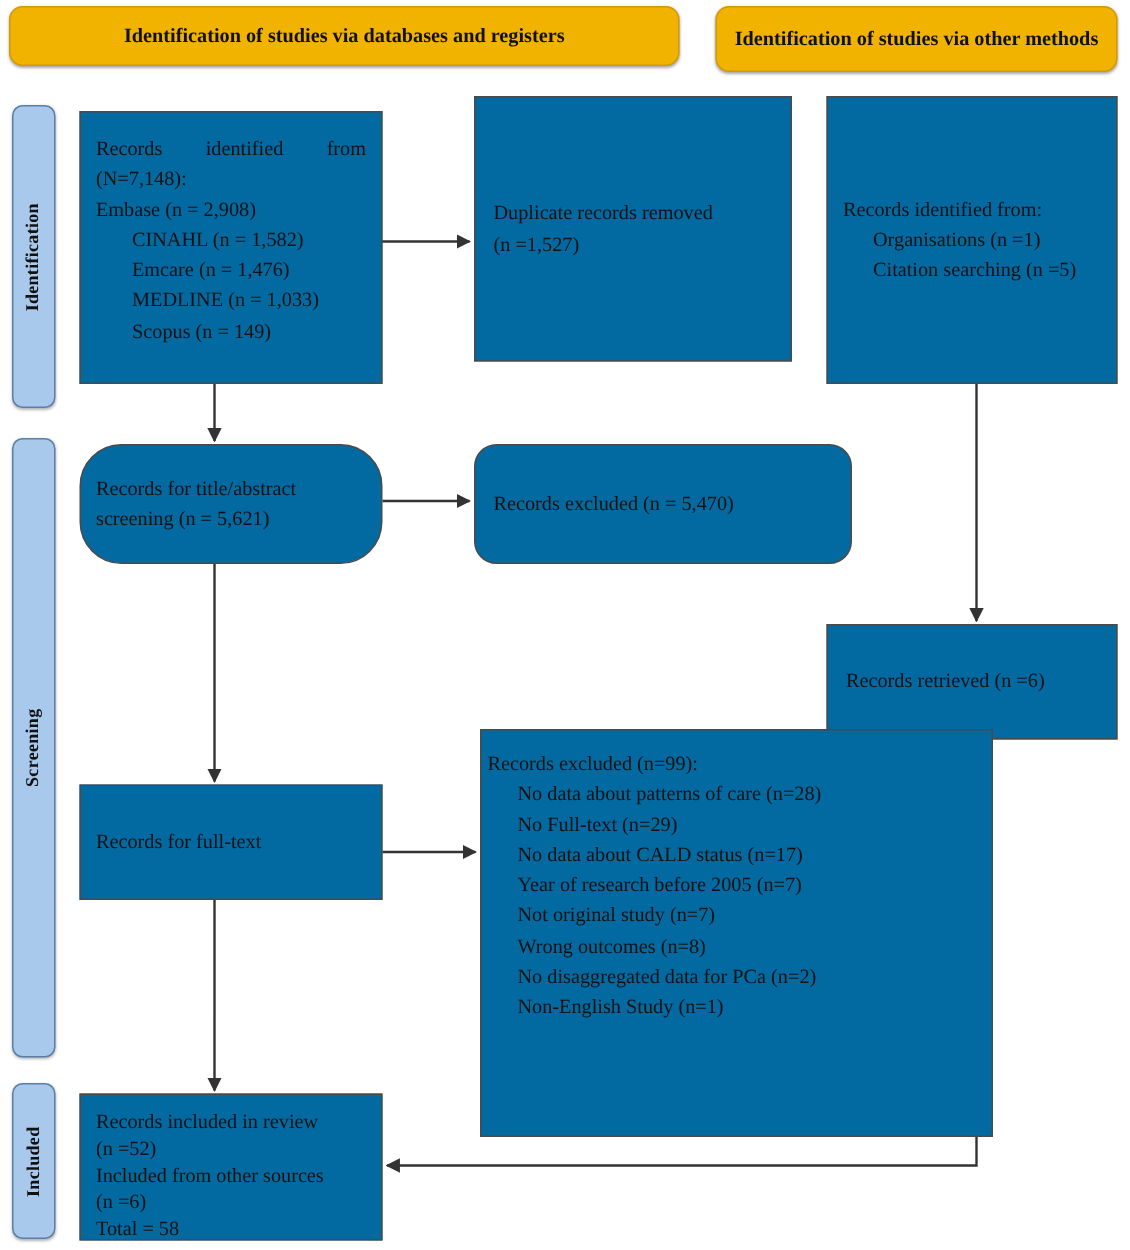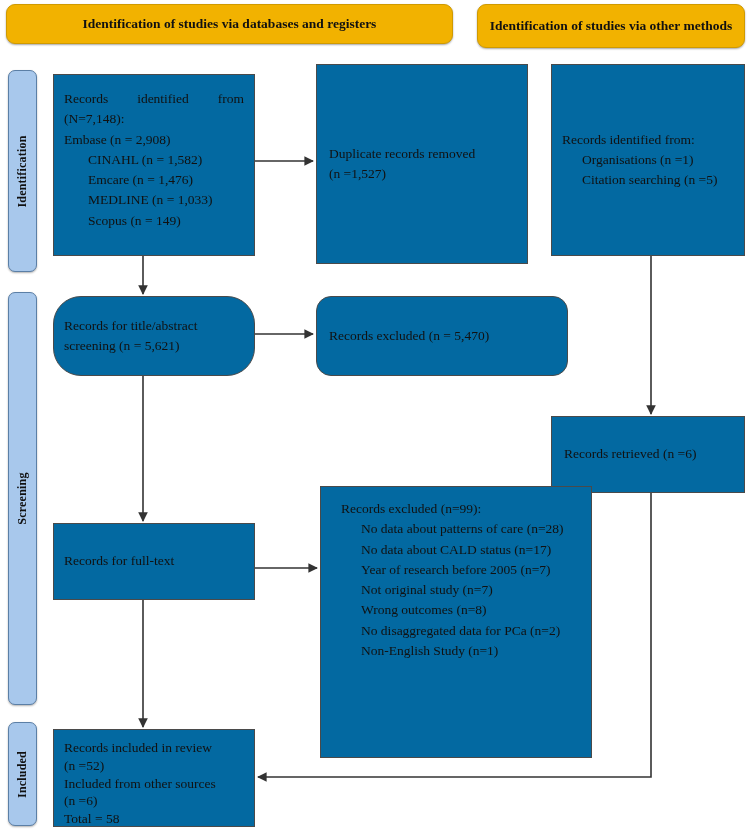--- a/index.html
+++ b/index.html
@@ -156,21 +156,21 @@
       <span class="ln justify">Records identified from</span>
       <span class="ln">(N=7,148):</span>
       <span class="ln">Embase (n = 2,908)</span>
       <span class="ln indent">CINAHL (n = 1,582)</span>
       <span class="ln indent">Emcare (n = 1,476)</span>
       <span class="ln indent">MEDLINE (n = 1,033)</span>
       <span class="ln indent">Scopus (n = 149)</span>
     </div>
   </div>
 
-  <div class="box center" style="left:316px; top:64px; width:212px; height:200px; padding:0 12px;">
+  <div class="box center" style="left:316px; top:64px; width:212px; height:177px; padding:0 12px;">
     <div class="inner">
       <span class="ln">Duplicate records removed</span>
       <span class="ln">(n =1,527)</span>
     </div>
   </div>
 
   <div class="box center" style="left:551px; top:64px; width:194px; height:192px; padding:0 10px;">
     <div class="inner">
       <span class="ln">Records identified from:</span>
       <span class="ln indent-sm">Organisations (n =1)</span>
@@ -196,24 +196,25 @@
       <span class="ln">Records retrieved (n =6)</span>
     </div>
   </div>
 
   <div class="box center" style="left:53px; top:523px; width:202px; height:77px; padding:0 10px;">
     <div class="inner">
       <span class="ln">Records for full-text</span>
     </div>
   </div>
 
-  <div class="box" style="left:320px; top:486px; width:272px; height:272px; padding:12px 8px 0 20px;">
+  <div class="box" style="left:320px; top:486px; width:342px; height:272px; padding:12px 8px 0 4px;">
     <div class="inner">
       <span class="ln">Records excluded (n=99):</span>
       <span class="ln indent-sm">No data about patterns of care (n=28)</span>
+      <span class="ln indent-sm">No Full-text (n=29)</span>
       <span class="ln indent-sm">No data about CALD status (n=17)</span>
       <span class="ln indent-sm">Year of research before 2005 (n=7)</span>
       <span class="ln indent-sm">Not original study (n=7)</span>
       <span class="ln indent-sm">Wrong outcomes (n=8)</span>
       <span class="ln indent-sm">No disaggregated data for PCa (n=2)</span>
       <span class="ln indent-sm">Non-English Study (n=1)</span>
     </div>
   </div>
 
   <div class="box" style="left:53px; top:729px; width:202px; height:98px; padding:9px 8px 0 10px; line-height:1.32;">

